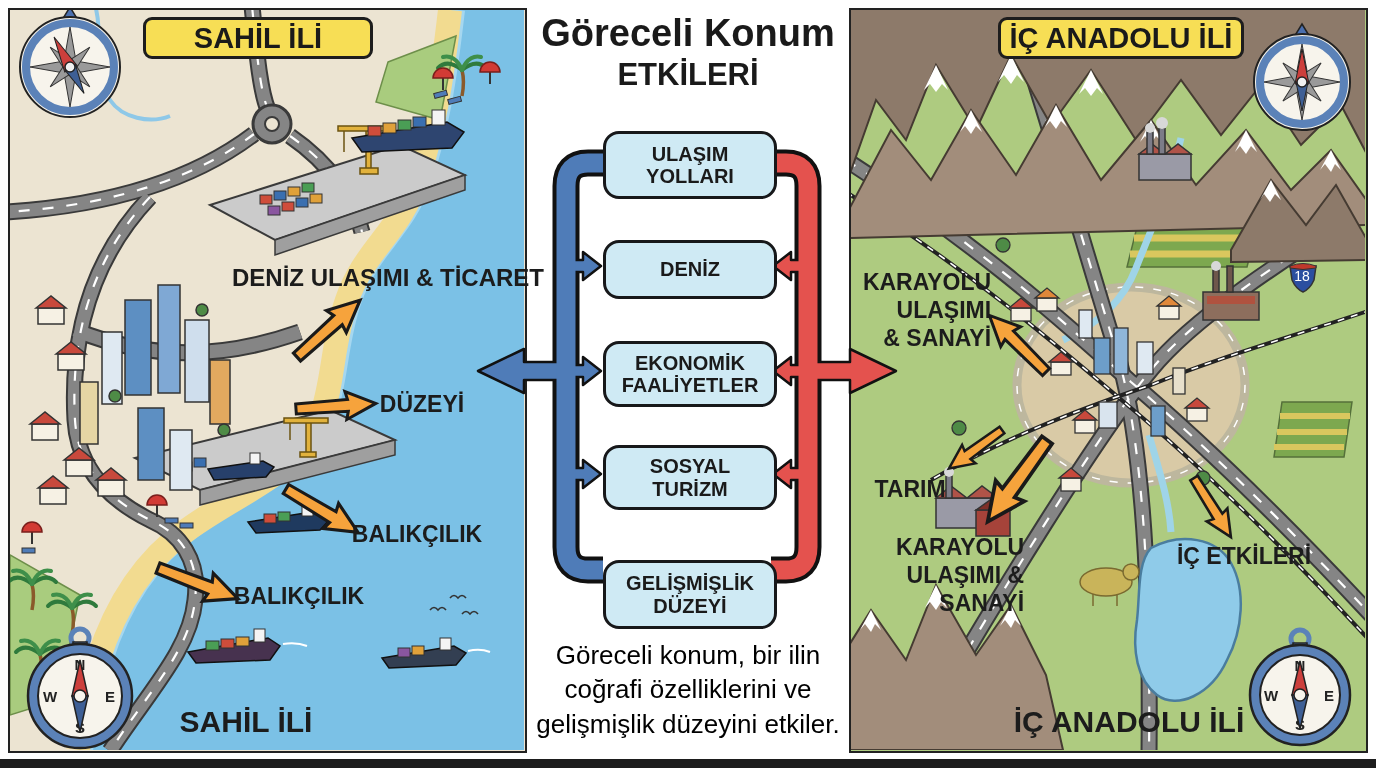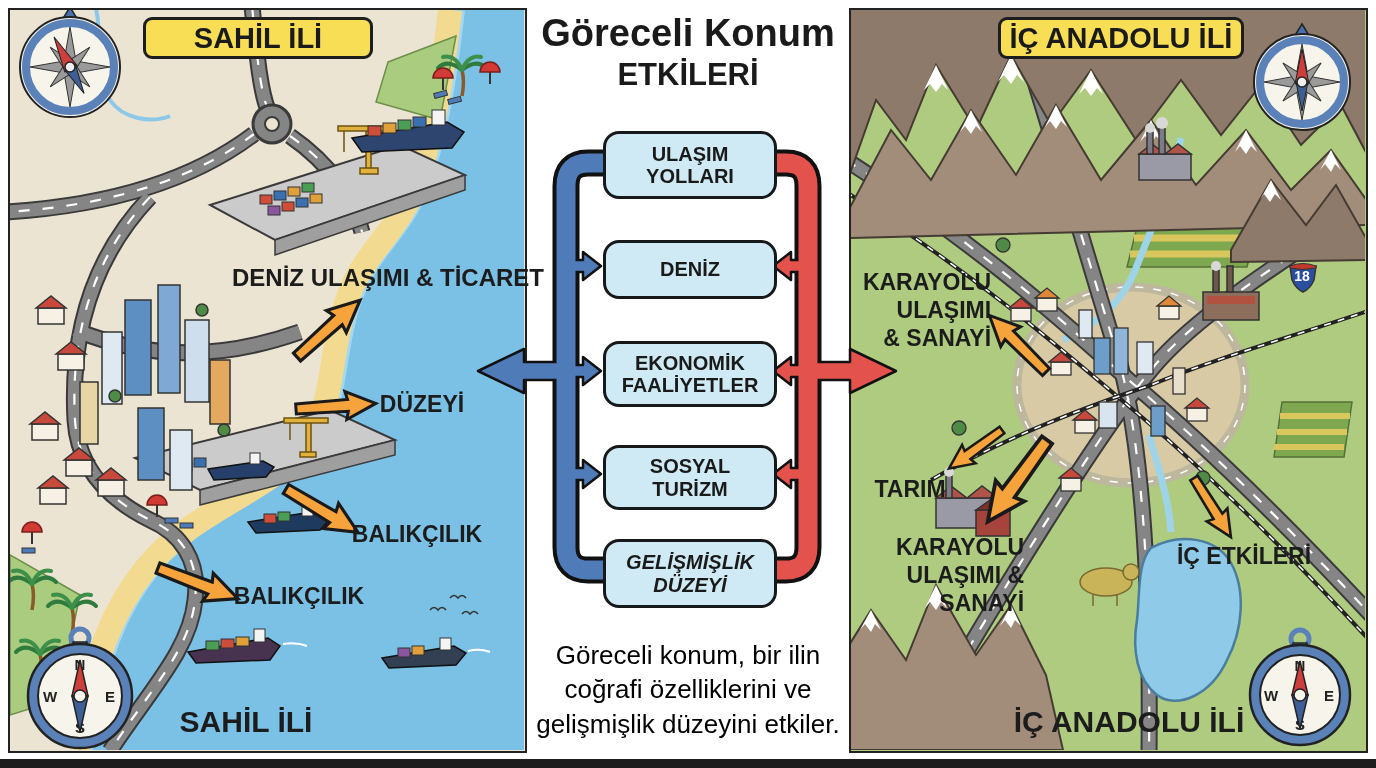--- a/index.html
+++ b/index.html
@@ -12,21 +12,21 @@
   .panel svg{position:absolute;left:0;top:0;width:514px;height:740px;}
   #flow-svg{position:absolute;left:455px;top:100px;width:470px;height:520px;z-index:3;}
   .flow-box{position:absolute;left:603px;width:168px;z-index:4;background:#cfeaf4;
             border:3px solid #17181a;border-radius:16px;display:flex;align-items:center;
             justify-content:center;text-align:center;font-weight:800;font-size:20px;
             line-height:1.12;white-space:pre-line;}
   #box-1{top:131px;height:62px;}
   #box-2{top:240px;height:53px;}
   #box-3{top:341px;height:60px;}
   #box-4{top:445px;height:59px;}
-  #box-5{top:539px;height:63px;font-style:italic;}
+  #box-5{top:560px;height:63px;}
   .banner{position:absolute;top:17px;height:42px;z-index:5;background:#f7de55;
           border:3px solid #1d1d1d;border-radius:9px;display:flex;align-items:center;
           justify-content:center;font-weight:800;font-size:29px;box-sizing:border-box;}
   #banner-left{left:143px;width:230px;}
   #banner-right{left:998px;width:246px;}
   .map-label{position:absolute;z-index:5;font-weight:800;font-size:23px;color:#1c1c1c;
              transform:translate(-50%,-50%);white-space:pre-line;text-align:right;line-height:1.22;}
   .map-label.big{font-size:30px;white-space:nowrap;}
   #lbl-deniz{left:388px;top:278px;font-size:24px;white-space:nowrap;}
   #lbl-turizm{left:422px;top:404px;white-space:nowrap;}
@@ -37,21 +37,21 @@
   #lbl-tarim{left:910px;top:472px;white-space:nowrap;margin-top:17px;}
   #lbl-k2{left:960px;top:575px;}
   #lbl-ticaret{left:1244px;top:556px;white-space:nowrap;}
   #lbl-anadolu-bottom{left:1129px;top:722px;}
   #title-block{position:absolute;left:527px;top:12px;width:322px;text-align:center;z-index:2;}
   #title-line1{font-size:38px;font-weight:800;}
   #title-line2{font-size:31px;font-weight:800;margin-top:2px;}
   #footer-text{position:absolute;left:517px;top:638px;width:342px;text-align:center;z-index:2;
                font-size:26px;font-weight:500;line-height:1.32;white-space:pre-line;color:#000000;}
   #shield-number{position:absolute;left:1302px;top:276px;transform:translate(-50%,-50%);
-                 z-index:5;color:#ffffff;font-weight:700;font-size:14px;}
+                 z-index:5;color:#ffffff;font-weight:400;font-size:14px;}
   #bottom-bar{position:absolute;left:0;top:759px;width:1376px;height:9px;background:#1d1d1d;z-index:0;}
 </style>
 </head>
 <body>
 
 <div id="bottom-bar"></div>
 
 <div class="panel" id="panel-left">
 <svg viewBox="0 0 514 740">
   <defs>

